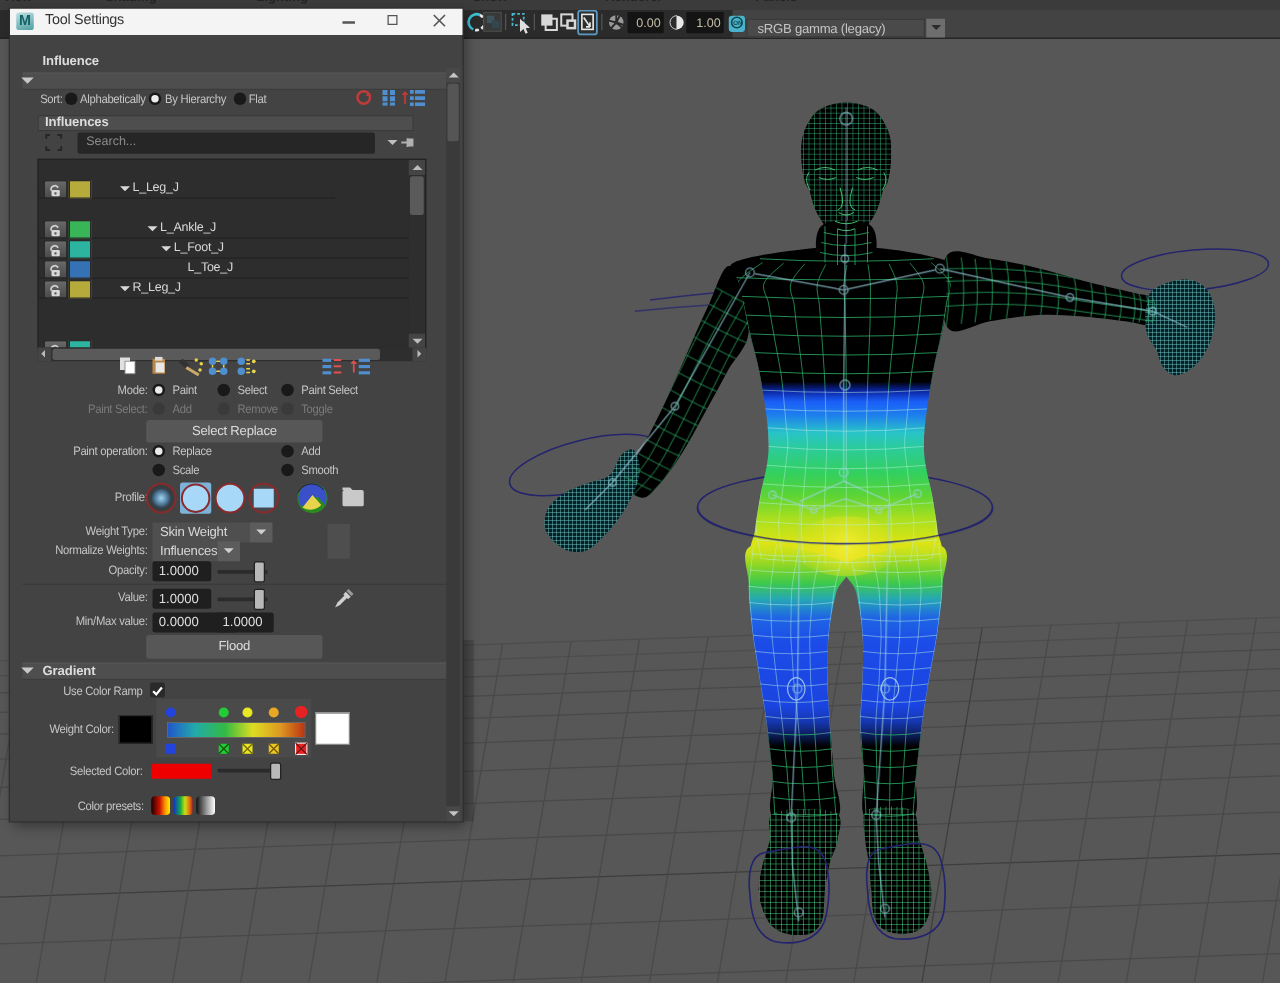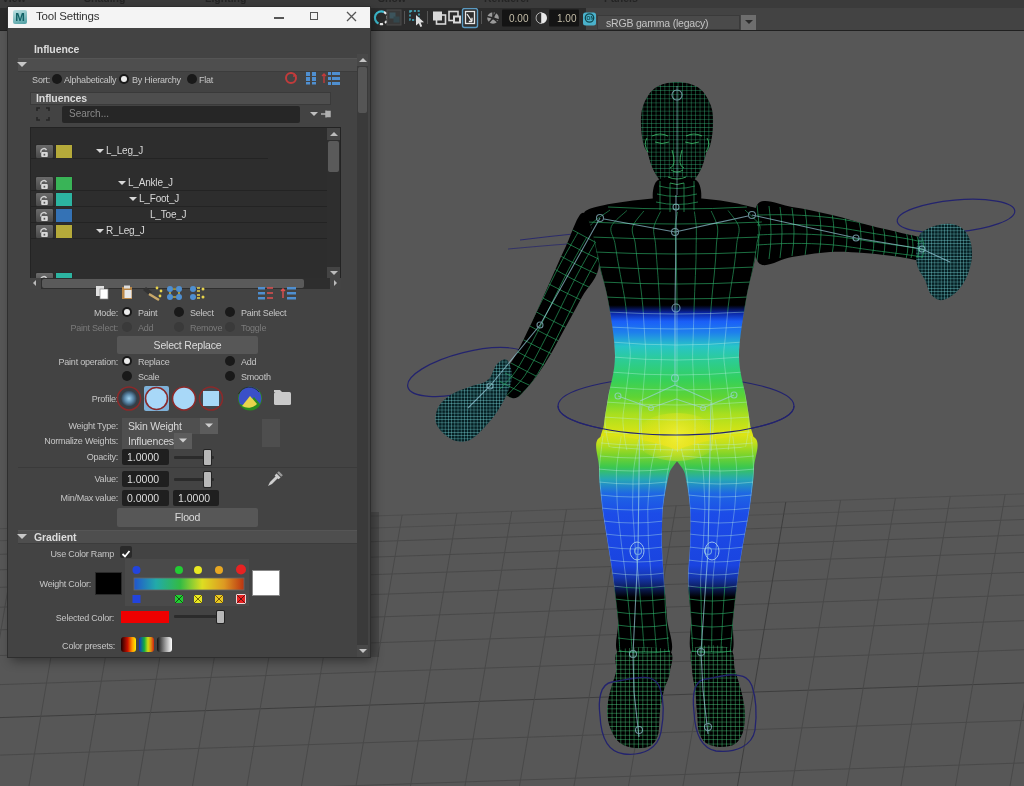--- a/index.html
+++ b/index.html
@@ -756,21 +756,21 @@
  <div class="inp" style="left:114px;top:464px;width:47px">1.0000</div>
  <div class="strack" style="left:166px;top:471px;width:40px"></div>
  <div class="shandle" style="left:196px;top:465px"></div>
  <svg class="abs" style="left:258px;top:463px" width="18" height="18" viewBox="0 0 18 18">
   <path d="M2 16 L4 12 L10 6 L12 8 L6 14 Z" fill="#cfcfcf"></path>
   <path d="M10 4 L14 8 M9.2 5 L13 8.8" stroke="#cfcfcf" stroke-width="1.6"></path>
   <path d="M12 2 L16 6" stroke="#9a9a9a" stroke-width="2.4"></path>
  </svg>
 
  <div class="rlbl" style="left:10px;top:484px;width:100px">Min/Max value:</div>
- <div class="inp" style="left:114px;top:483px;width:47px">0.0000</div>
+ <div class="inp" style="left:114px;top:483px;width:67px">0.0000</div>
  <div class="inp" style="left:165px;top:483px;width:46px">1.0000</div>
 
  <div class="btn" style="left:109px;top:501px;width:141px;height:19px;line-height:19px;background:#575757">Flood</div>
 
  <div class="hdr" style="top:523px"></div>
  <div class="tri" style="left:9px;top:527px"></div>
  <div class="hdrt" style="left:26px;top:524px">Gradient</div>
 
  <div class="rlbl" style="left:6px;top:540px;width:100px">Use Color Ramp</div>
  <div class="abs" style="left:112px;top:539px;width:12px;height:12px;background:#2a2a2a;border-radius:2px">

